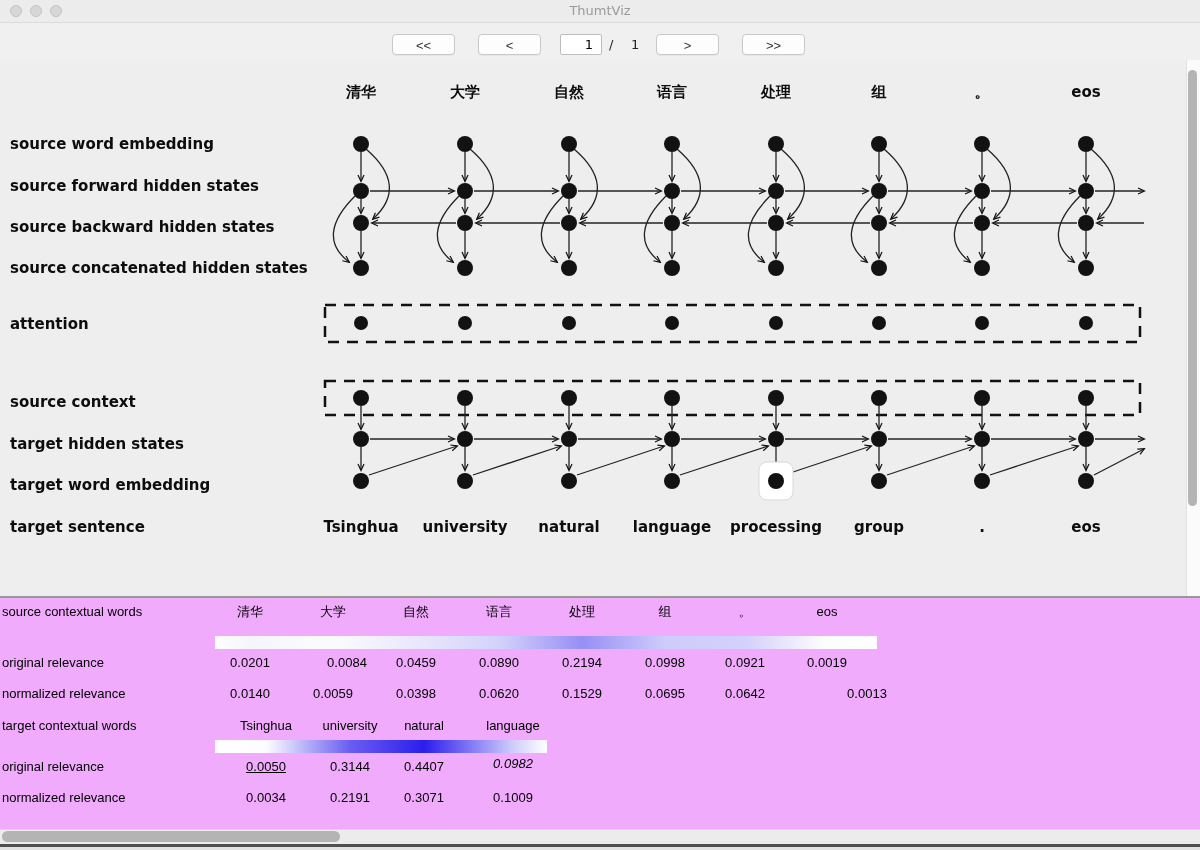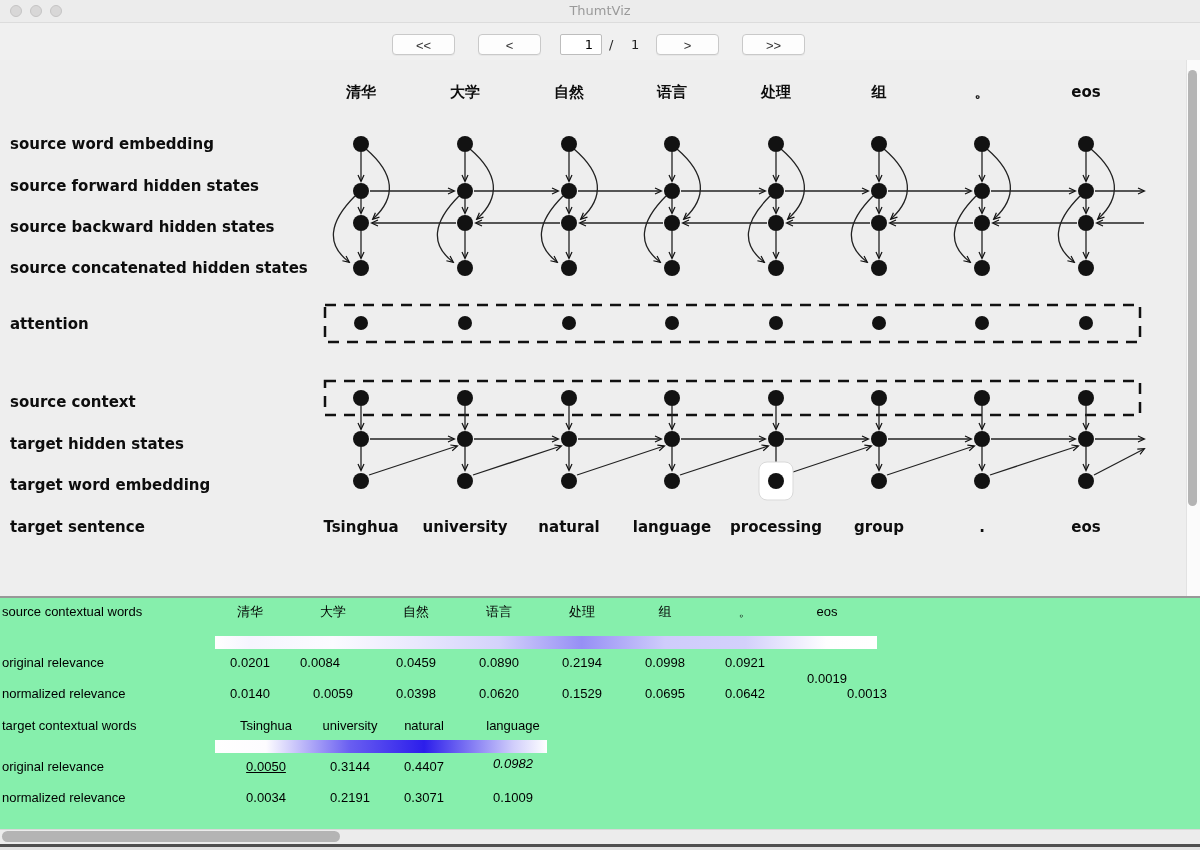--- a/index.html
+++ b/index.html
@@ -24,21 +24,21 @@
   .edge{stroke:#222;stroke-width:1.3;fill:none;}
   .dashed{fill:none;stroke:#111;stroke-width:2.5;stroke-dasharray:11 8;}
   
   #vscroll-track{position:absolute;top:60px;left:1186px;width:14px;height:536px;background:#fbfbfb;border-left:1px solid #e2e2e2;box-sizing:border-box;}
   #vscroll-thumb{position:absolute;top:70px;left:1188px;width:9px;height:436px;background:#b4b4b4;border-radius:5px;}
   #hscroll-track{position:absolute;top:829px;left:0;width:1200px;height:15px;background:#ececec;border-top:1px solid #d8d8d8;box-sizing:border-box;}
   #hscroll-thumb{position:absolute;top:831px;left:2px;width:338px;height:11px;background:#b4b4b4;border-radius:5.5px;}
   #bottom-edge{position:absolute;top:844px;left:0;width:1200px;height:3px;background:#4f4f4f;}
   #bottom-edge2{position:absolute;top:847px;left:0;width:1200px;height:3px;background:#e3e3e3;}
   
-  #bottom-panel{position:absolute;top:596px;left:0;width:1200px;height:232px;background:#86efac;border-top:2px solid #989898;}
+  #bottom-panel{position:absolute;top:596px;left:0;width:1200px;height:232px;background:#f0abfc;border-top:2px solid #989898;}
   .bcaption{position:absolute;left:2px;font-family:"Liberation Sans",sans-serif;font-size:13px;color:#000;white-space:nowrap;height:16px;line-height:16px;}
   .bcell{position:absolute;transform:translateX(-50%);white-space:nowrap;font-family:"Liberation Sans",sans-serif;font-size:13px;color:#000;height:16px;line-height:16px;}
   .heatbar{position:absolute;height:13px;}
 </style>
 </head>
 <body>
 
 <div id="window">
 
   <div id="titlebar">
@@ -262,27 +262,27 @@
     <div id="tgt-heatbar" class="heatbar" style="left: 215px; top: 142px; width: 332px; background: linear-gradient(90deg, rgb(255, 255, 255) 0%, rgb(253, 252, 255) 15.4%, rgb(105, 94, 241) 40.7%, rgb(44, 30, 235) 63%, rgb(208, 205, 251) 89.8%, rgb(255, 255, 255) 100%);"></div>
   <span class="bcell" style="left: 250px; top: 6px;">清华</span>
       <span class="bcell" style="left: 333px; top: 6px;">大学</span>
       <span class="bcell" style="left: 416px; top: 6px;">自然</span>
       <span class="bcell" style="left: 499px; top: 6px;">语言</span>
       <span class="bcell" style="left: 582px; top: 6px;">处理</span>
       <span class="bcell" style="left: 665px; top: 6px;">组</span>
       <span class="bcell" style="left: 745px; top: 6px;">。</span>
       <span class="bcell" style="left: 827px; top: 6px;">eos</span>
       <span class="bcell" style="left: 250px; top: 57px;">0.0201</span>
-      <span class="bcell" style="left: 320px; top: 57px;">0.0084</span>
+      <span class="bcell" style="left: 347px; top: 57px;">0.0084</span>
       <span class="bcell" style="left: 416px; top: 57px;">0.0459</span>
       <span class="bcell" style="left: 499px; top: 57px;">0.0890</span>
       <span class="bcell" style="left: 582px; top: 57px; text-align: right;">0.2194</span>
       <span class="bcell" style="left: 665px; top: 57px;">0.0998</span>
       <span class="bcell" style="left: 745px; top: 57px;">0.0921</span>
-      <span class="bcell" style="left: 827px; top: 57px; margin-top: 16px;">0.0019</span>
+      <span class="bcell" style="left: 827px; top: 57px;">0.0019</span>
       <span class="bcell" style="left: 250px; top: 88px;">0.0140</span>
       <span class="bcell" style="left: 333px; top: 88px;">0.0059</span>
       <span class="bcell" style="left: 416px; top: 88px;">0.0398</span>
       <span class="bcell" style="left: 499px; top: 88px;">0.0620</span>
       <span class="bcell" style="left: 582px; top: 88px;">0.1529</span>
       <span class="bcell" style="left: 665px; top: 88px;">0.0695</span>
       <span class="bcell" style="left: 745px; top: 88px;">0.0642</span>
       <span class="bcell" style="left: 827px; top: 88px; margin-left: 40px;">0.0013</span>
       <span class="bcell" style="left: 266px; top: 120px;">Tsinghua</span>
       <span class="bcell" style="left: 350px; top: 120px;">university</span>

